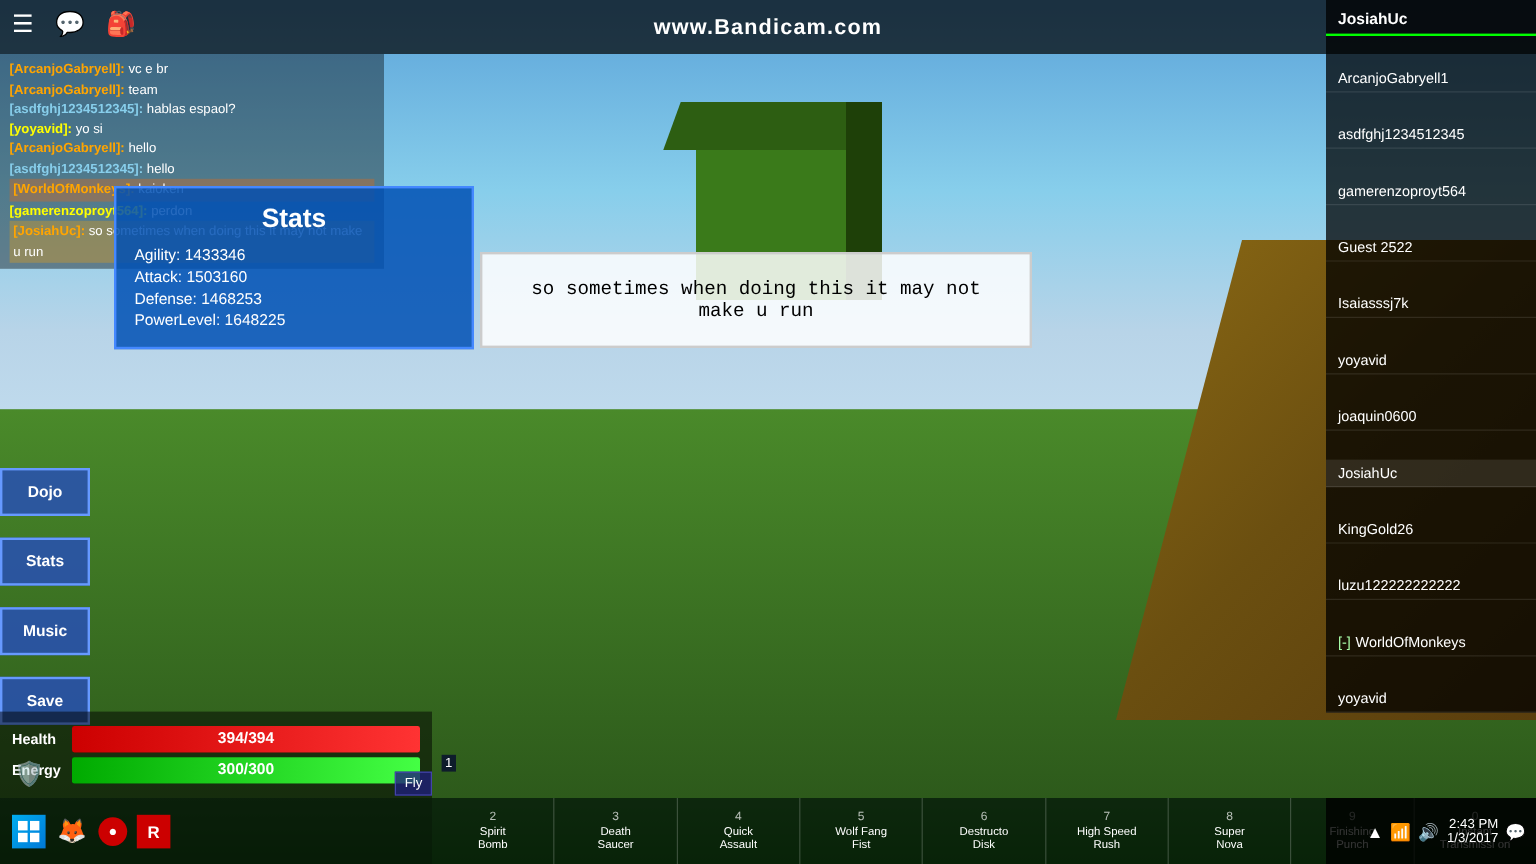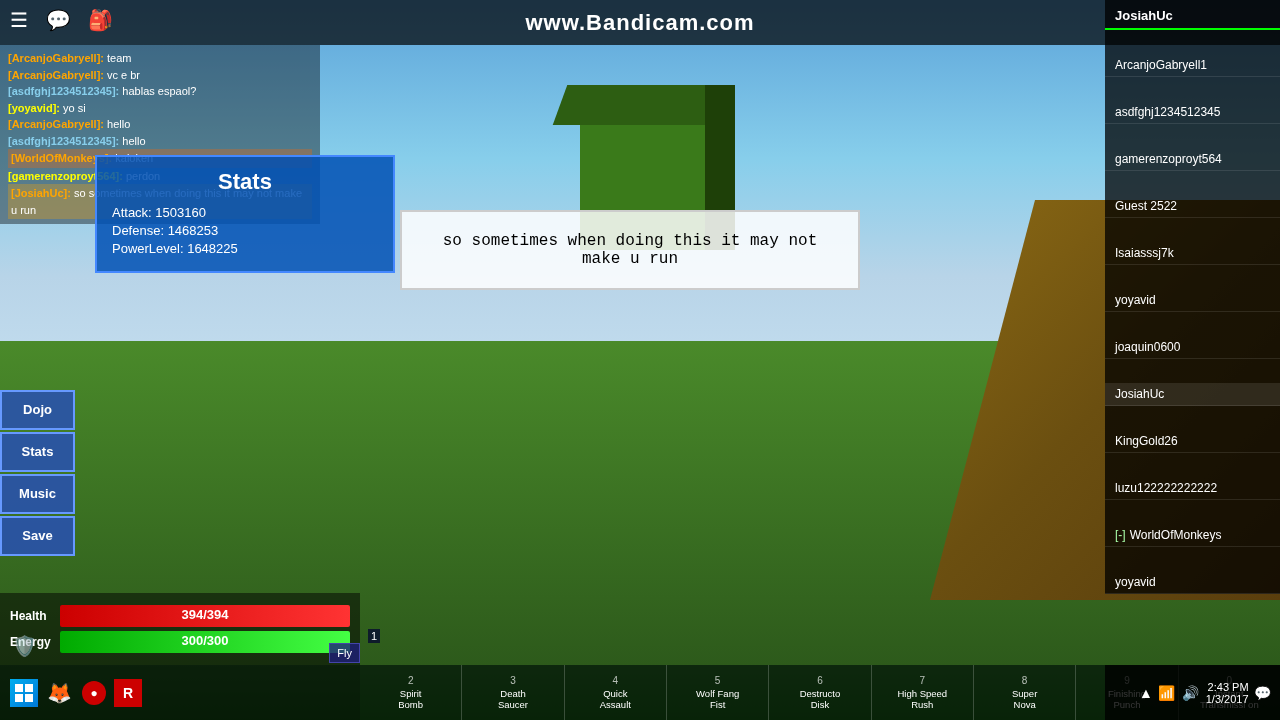--- a/index.html
+++ b/index.html
@@ -87,21 +87,21 @@
       height: 45px;
       background: rgba(0,0,0,0.7);
       display: flex;
       align-items: center;
       justify-content: center;
       z-index: 100;
     }
 
     .bandicam-text {
       color: white;
-      font-size: 22px;
+      font-size: 18px;
       font-weight: bold;
       letter-spacing: 1px;
     }
 
     
     .top-left-icons {
       position: absolute;
       top: 8px;
       left: 10px;
       display: flex;
@@ -180,21 +180,21 @@
     }
 
     
     #side-buttons {
       position: absolute;
       top: 390px;
       left: 0;
       z-index: 70;
       display: flex;
       flex-direction: column;
-      gap: 2px;
+      gap: 18px;
     }
 
     .side-btn {
       width: 75px;
       height: 40px;
       background: rgba(40, 80, 180, 0.85);
       border: 2px solid #6699ff;
       color: white;
       font-size: 13px;
       font-weight: bold;
@@ -469,33 +469,34 @@
 <div id="top-bar">
   <div class="top-left-icons">
     <span class="top-icon">☰</span>
     <span class="top-icon">💬</span>
     <span class="top-icon">🎒</span>
   </div>
   <span class="bandicam-text">www.Bandicam.com</span>
 </div>
 
 <div id="chat-window">
+  <div class="chat-line"><span class="chat-name-orange">[ArcanjoGabryell]:</span> vc e br</div>
   <div class="chat-line"><span class="chat-name-orange">[ArcanjoGabryell]:</span> team</div>
-  <div class="chat-line"><span class="chat-name-orange">[ArcanjoGabryell]:</span> vc e br</div>
   <div class="chat-line"><span class="chat-name-blue">[asdfghj1234512345]:</span> hablas espaol?</div>
   <div class="chat-line"><span class="chat-name-yellow">[yoyavid]:</span> yo si</div>
   <div class="chat-line"><span class="chat-name-orange">[ArcanjoGabryell]:</span> hello</div>
   <div class="chat-line"><span class="chat-name-blue">[asdfghj1234512345]:</span> hello</div>
   <div class="chat-line" style="background:rgba(255,100,0,0.3); padding:1px 3px;"><span class="chat-name-orange">[WorldOfMonkeys]:</span> kaioken</div>
   <div class="chat-line"><span class="chat-name-yellow">[gamerenzoproyt564]:</span> perdon</div>
   <div class="chat-line" style="background:rgba(255,165,0,0.3); padding:1px 3px;"><span class="chat-name-orange">[JosiahUc]:</span> so sometimes when doing this it may not make u run</div>
 </div>
 
 <div id="stats-panel">
   <div class="stats-title">Stats</div>
+  <div class="stat-row">Agility: 1433346</div>
   <div class="stat-row">Attack: 1503160</div>
   <div class="stat-row">Defense: 1468253</div>
   <div class="stat-row">PowerLevel: 1648225</div>
 </div>
 
 <div id="dialogue-box">
   <span>so sometimes when doing this it may not make u run</span>
 </div>
 
 <div id="side-buttons">

